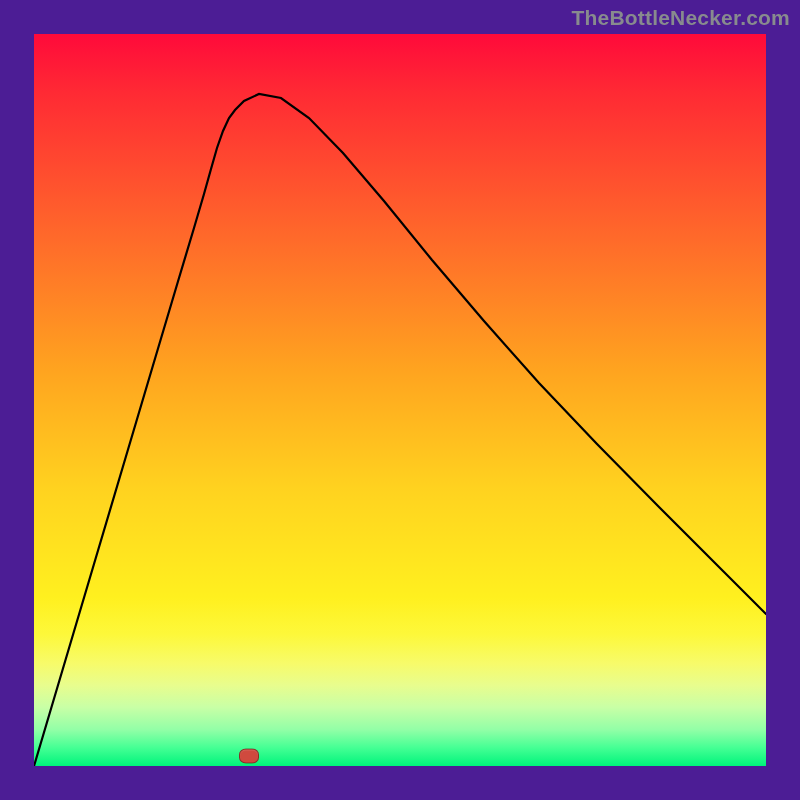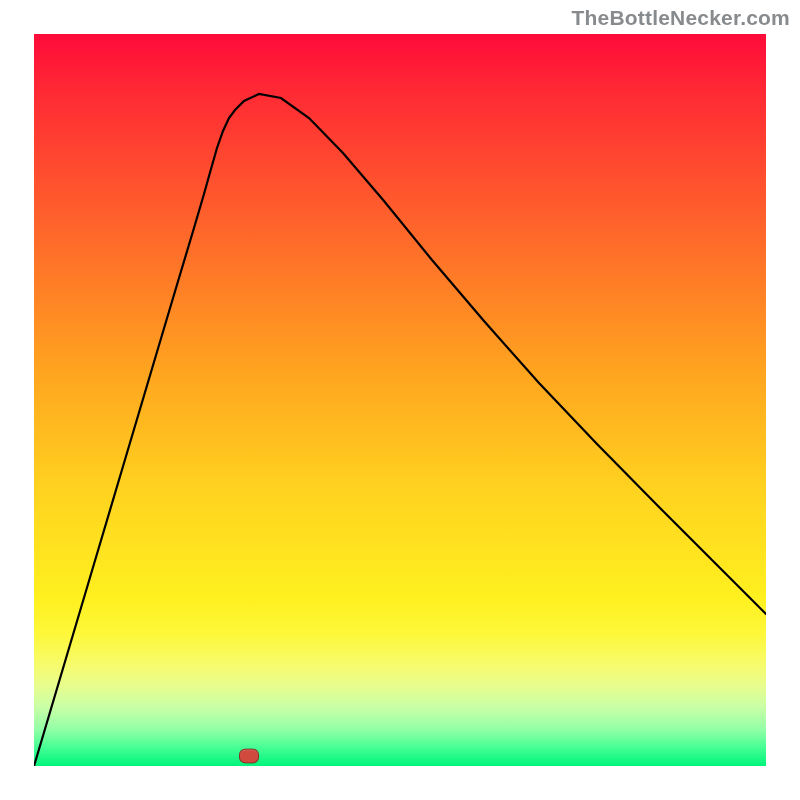--- a/index.html
+++ b/index.html
@@ -9,21 +9,21 @@
     height: 800px;
     background: #000;
     overflow: hidden;
   }
   .frame {
     position: absolute;
     left: 0;
     top: 0;
     width: 800px;
     height: 800px;
-    background: #ffffff;
+    background: #4c1d95;
   }
   .plot {
     position: absolute;
     left: 34px;
     top: 34px;
     width: 732px;
     height: 732px;
     overflow: hidden;
   }
   .gradient {

